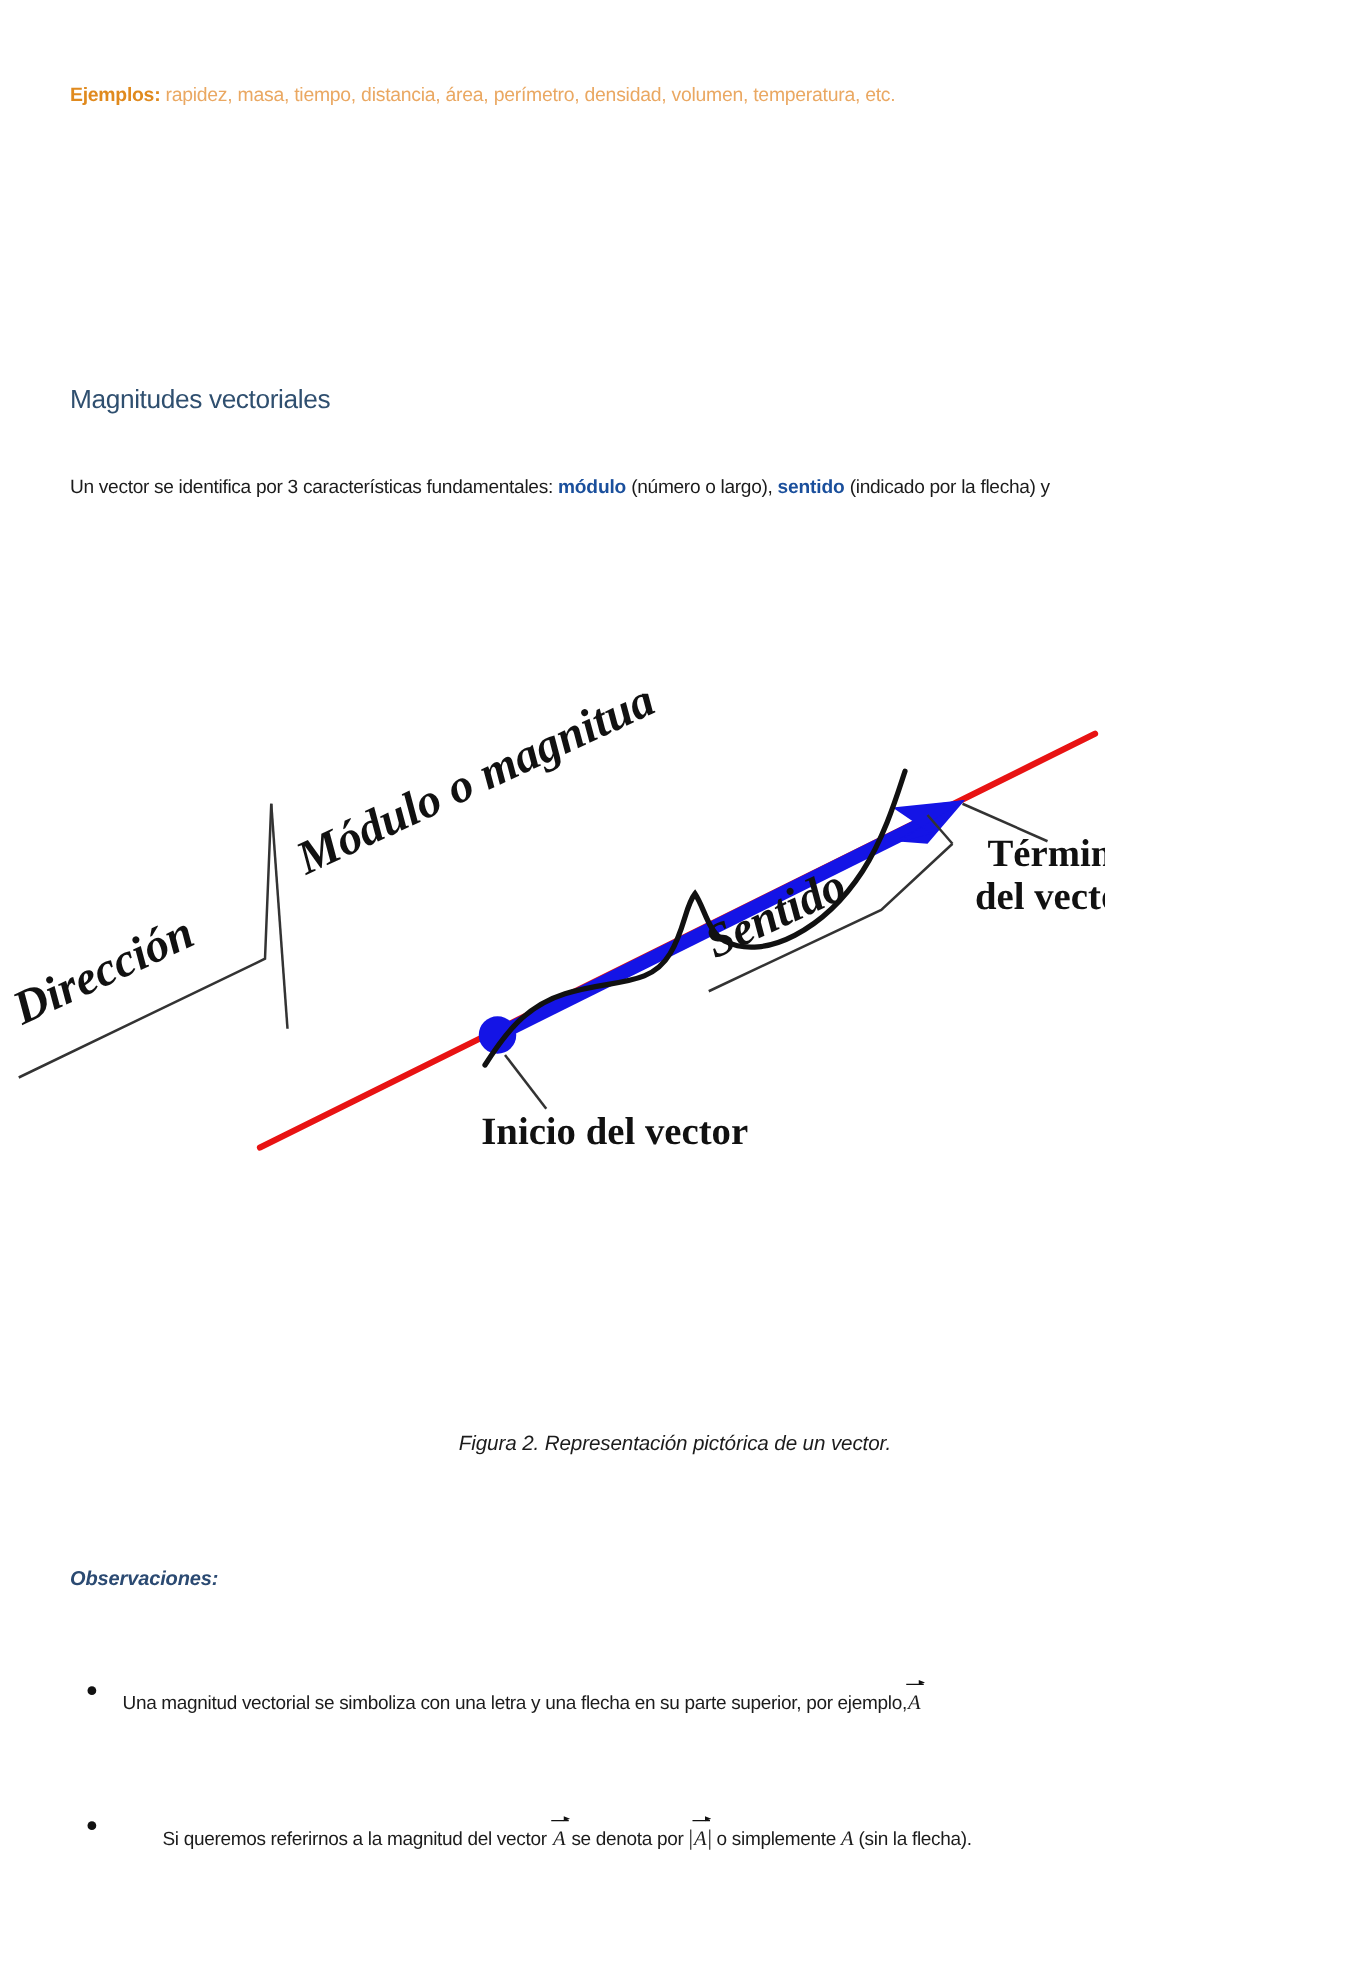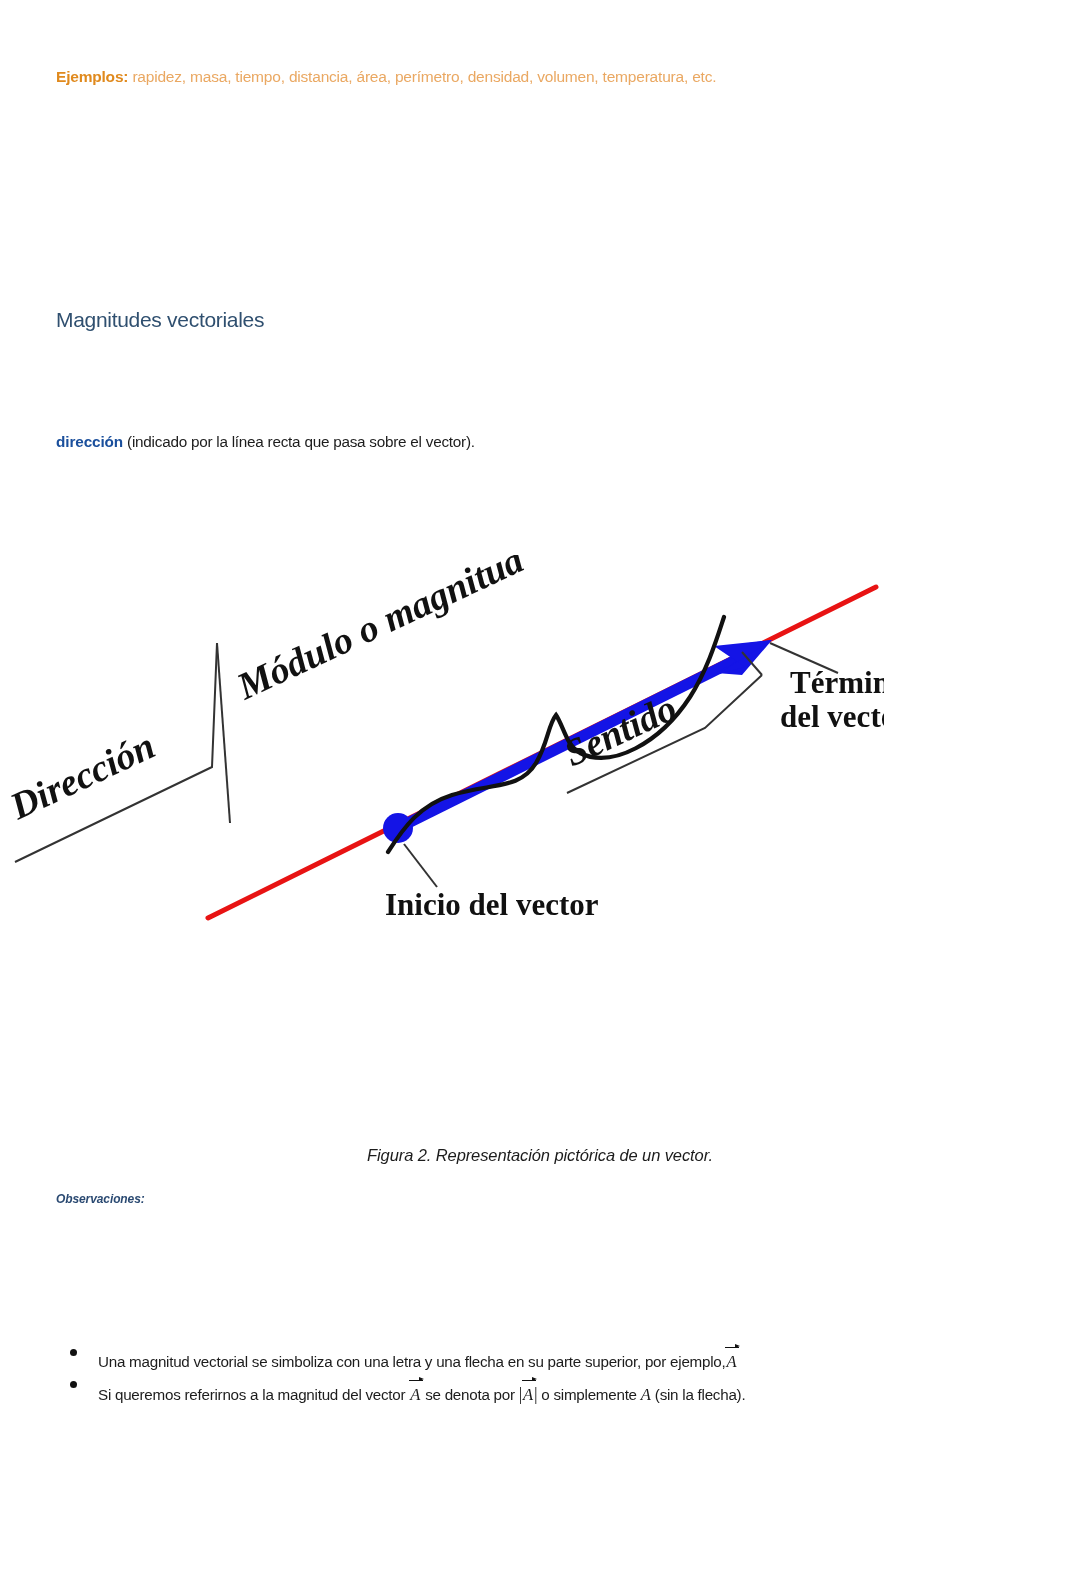--- a/index.html
+++ b/index.html
@@ -100,41 +100,41 @@
     font-style: italic;
     font-size: 16.5px;
     color: #1c1c1c;
     letter-spacing: -0.1px;
   }
 
   
   .observaciones {
     position: absolute;
     left: 56px;
-    top: 1192px;
-    font-size: 12px;
+    top: 1255px;
+    font-size: 16px;
     font-weight: bold;
     font-style: italic;
     color: #2b4a72;
     letter-spacing: -0.1px;
     white-space: nowrap;
   }
 
   .bullet-row {
     position: absolute;
     left: 70px;
     font-size: 15.2px;
     color: #1c1c1c;
     letter-spacing: -0.25px;
     white-space: nowrap;
     display: flex;
     align-items: flex-start;
   }
   .bullet-1 { top: 1352px; }
-  .bullet-2 { top: 1384px; }
+  .bullet-2 { top: 1460px; gap: 32px; }
   .bullet-dot {
     display: inline-block;
     width: 7px;
     height: 7px;
     border-radius: 50%;
     background: #111111;
     margin-right: 21px;
     flex: 0 0 auto;
     position: relative;
     top: -3px;
@@ -185,22 +185,22 @@
 <body>
 
 <div class="page">
 
   <div class="examples-line">
     <span class="examples-label">Ejemplos:</span><span class="examples-body"> rapidez, masa, tiempo, distancia, área, perímetro, densidad, volumen, temperatura, etc.</span>
   </div>
 
   <div class="section-heading">Magnitudes vectoriales</div>
 
-  <div class="para-line para-line-2">
-    <span class="kw">dirección</span><span> (indicado por la línea recta que pasa sobre el vector).</span>
+  <div class="para-line para-line-1">
+    <span>Un vector se identifica por 3 características fundamentales: </span><span class="kw">módulo</span><span> (número o largo), </span><span class="kw">sentido</span><span> (indicado por la flecha) y</span>
   </div>
 
   <div class="figure-wrap">
     <svg class="figure-svg" width="1080" height="400" viewBox="0 0 1080 400">
 
       <line x1="208" y1="363" x2="876" y2="32" stroke="#e81313" stroke-width="5" stroke-linecap="round"></line>
 
       <line x1="400" y1="272" x2="752" y2="97" stroke="#1414e6" stroke-width="11" stroke-linecap="butt"></line>
 
       <polygon points="772,85 718,92 739,105 716,118 742,120" fill="#1414e6"></polygon>

